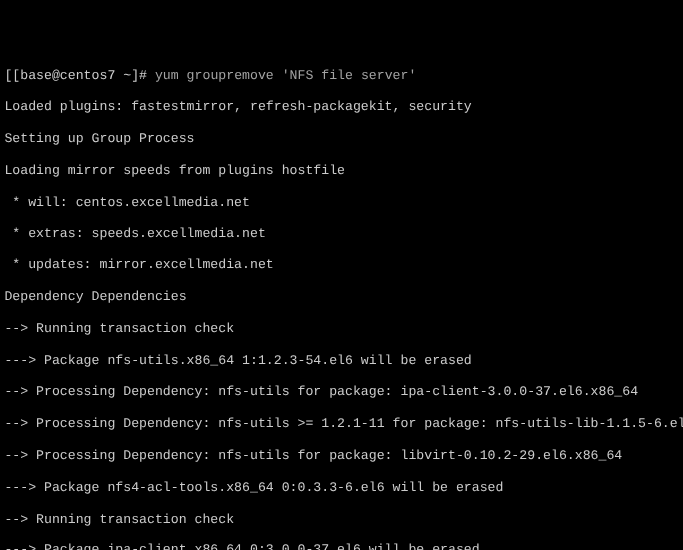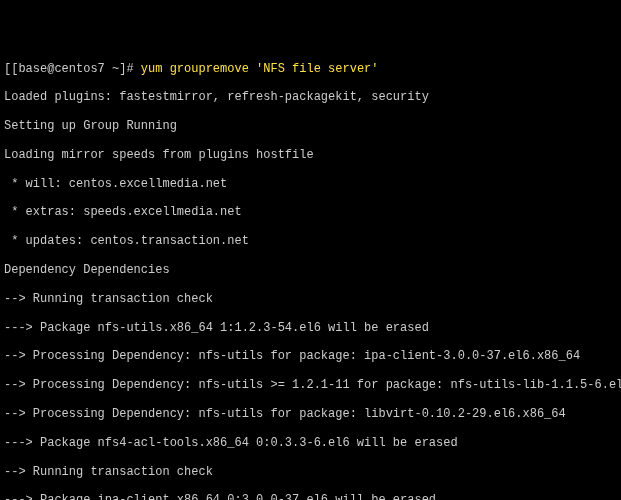--- a/index.html
+++ b/index.html
@@ -13,38 +13,38 @@
       font-family: 'Courier New', monospace;
       font-size: 12px;
       line-height: 1.2;
       padding: 4px;
       width: 621px;
       height: 500px;
       overflow: hidden;
       white-space: pre;
     }
     .command {
-      color: #fde047;
+      color: #a3a3a3;
     }
     .line {
       display: block;
     }
   </style>
 </head>
 <body>
 
 
 
 <span class="line"><span>[[</span><span>base@centos7</span><span> ~]# </span><span class="command">yum groupremove 'NFS file server'</span></span>
 <span class="line">Loaded plugins: fastestmirror, refresh-packagekit, security</span>
-<span class="line">Setting up Group Running</span>
+<span class="line">Setting up Group Process</span>
 <span class="line">Loading mirror speeds from plugins hostfile</span>
 <span class="line"> * will: centos.excellmedia.net</span>
 <span class="line"> * extras: speeds.excellmedia.net</span>
-<span class="line"> * updates: centos.transaction.net</span>
+<span class="line"> * updates: mirror.excellmedia.net</span>
 <span class="line">Dependency Dependencies</span>
 <span class="line">--&gt; Running transaction check</span>
 <span class="line">---&gt; Package nfs-utils.x86_64 1:1.2.3-54.el6 will be erased</span>
 <span class="line">--&gt; Processing Dependency: nfs-utils for package: ipa-client-3.0.0-37.el6.x86_64</span>
 <span class="line">--&gt; Processing Dependency: nfs-utils &gt;= 1.2.1-11 for package: nfs-utils-lib-1.1.5-6.el6.x86_64</span>
 <span class="line">--&gt; Processing Dependency: nfs-utils for package: libvirt-0.10.2-29.el6.x86_64</span>
 <span class="line">---&gt; Package nfs4-acl-tools.x86_64 0:0.3.3-6.el6 will be erased</span>
 <span class="line">--&gt; Running transaction check</span>
 <span class="line">---&gt; Package ipa-client.x86_64 0:3.0.0-37.el6 will be erased</span>
 

